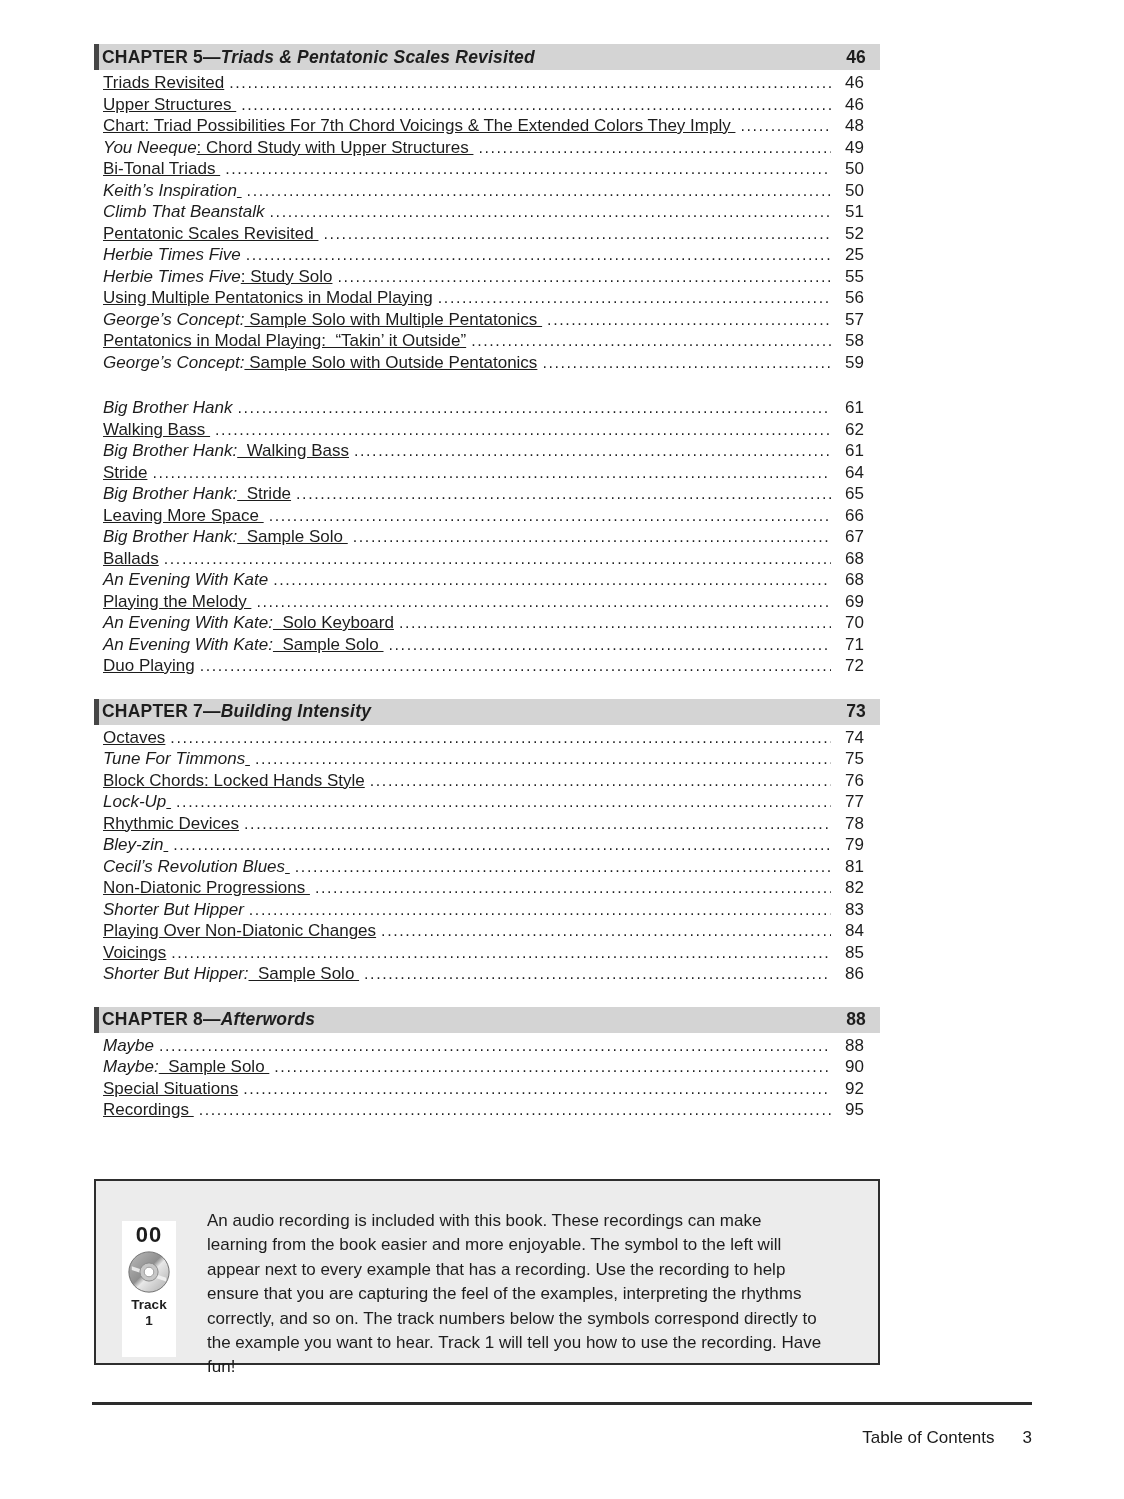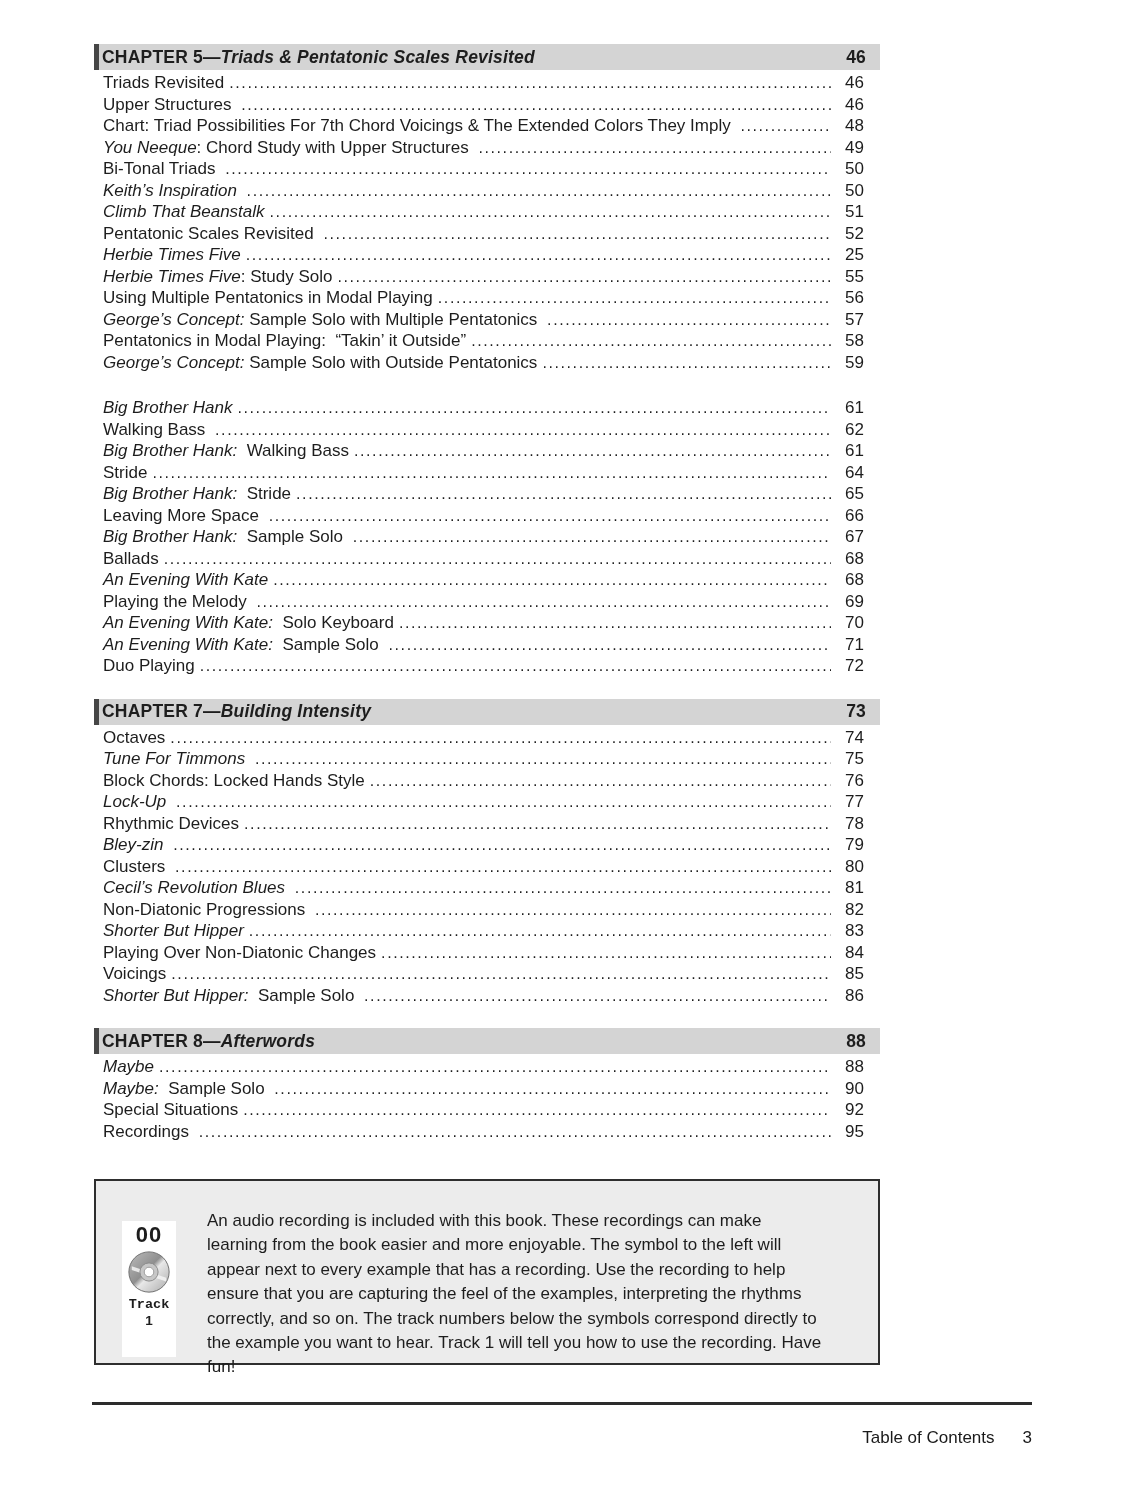--- a/index.html
+++ b/index.html
@@ -26,40 +26,40 @@
   .bar-page{font-weight:bold;}
 
   .entries{padding-top:2px;}
   .entry{
     display:flex;align-items:baseline;
     box-sizing:border-box;height:21.5px;line-height:21.5px;
     padding-left:9px;padding-right:16px;
     font-size:17px;white-space:nowrap;
   }
   .e-italic{font-style:italic;}
-  .e-plain{white-space:pre;}
+  .e-plain{white-space:pre;text-decoration:underline;}
   .dots{flex:1;overflow:hidden;margin:0 3px 0 5px;min-width:8px;}
   .dots::after{
     content:"......................................................................................................................................................................................................................................";
     letter-spacing:1.6px;font-size:16px;
   }
   .e-page{min-width:30px;text-align:right;}
 
   
   .note-box{
     position:absolute;left:94px;top:1179px;width:786px;height:186px;
     box-sizing:border-box;background:#ececec;border:2.5px solid #2e2e2e;
   }
   .track-block{
     position:absolute;left:26px;top:40px;width:54px;height:136px;
     background:#fff;display:flex;flex-direction:column;align-items:center;
   }
   .track-top-num{font-weight:bold;font-size:22px;line-height:1;margin-top:3px;letter-spacing:1px;}
   .cd-svg{width:46px;height:46px;margin:3px 0 2px 0;display:block;}
-  .track-label{font-weight:bold;font-size:13.5px;line-height:1.2;font-family:Liberation Mono, monospace;}
+  .track-label{font-weight:bold;font-size:13.5px;line-height:1.2;}
   .track-number{font-weight:bold;font-size:13.5px;line-height:1.2;}
   .note-text{
     position:absolute;left:99px;right:40px;top:16px;margin:12px;
     font-size:17px;line-height:24.4px;text-align:left;
   }
 
   
   .footer{position:absolute;left:92px;top:1402px;width:940px;}
   .footer-rule{height:3px;background:#2c2c2c;}
   .footer-text{text-align:right;font-size:17px;margin-top:23px;color:#1a1a1a;}
@@ -263,25 +263,20 @@
           <div class="entry">
             <span class="e-plain">Rhythmic Devices</span>
             <span class="dots"></span>
             <span class="e-page">78</span>
           </div>
           <div class="entry">
             <span class="e-italic">Bley-zin</span>
             <span class="e-plain"> </span>
             <span class="dots"></span>
             <span class="e-page">79</span>
-          </div>
-          <div class="entry">
-            <span class="e-plain">Clusters </span>
-            <span class="dots"></span>
-            <span class="e-page">80</span>
           </div>
           <div class="entry">
             <span class="e-italic">Cecil’s Revolution Blues</span>
             <span class="e-plain"> </span>
             <span class="dots"></span>
             <span class="e-page">81</span>
           </div>
           <div class="entry">
             <span class="e-plain">Non-Diatonic Progressions </span>
             <span class="dots"></span>

